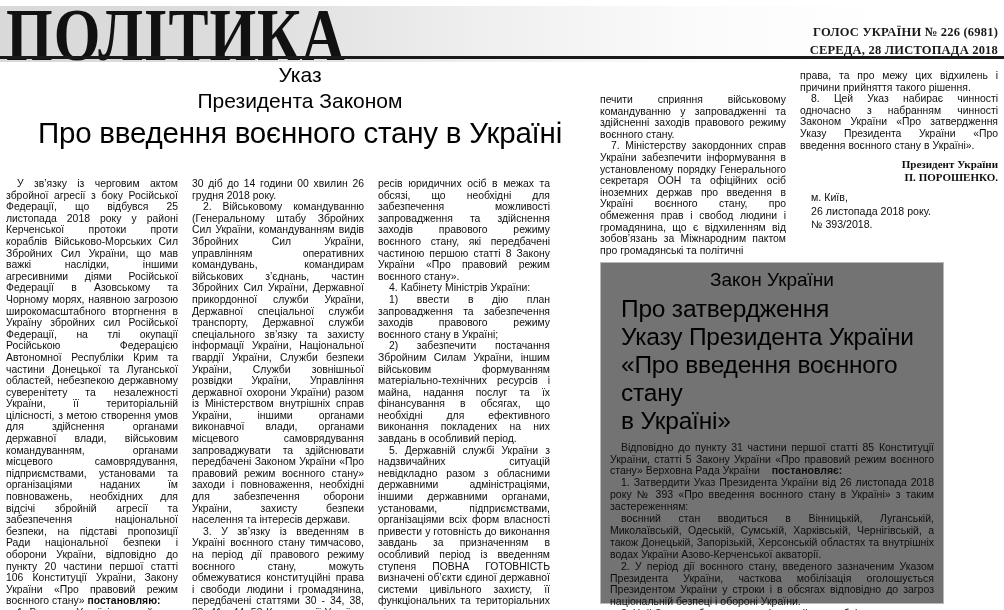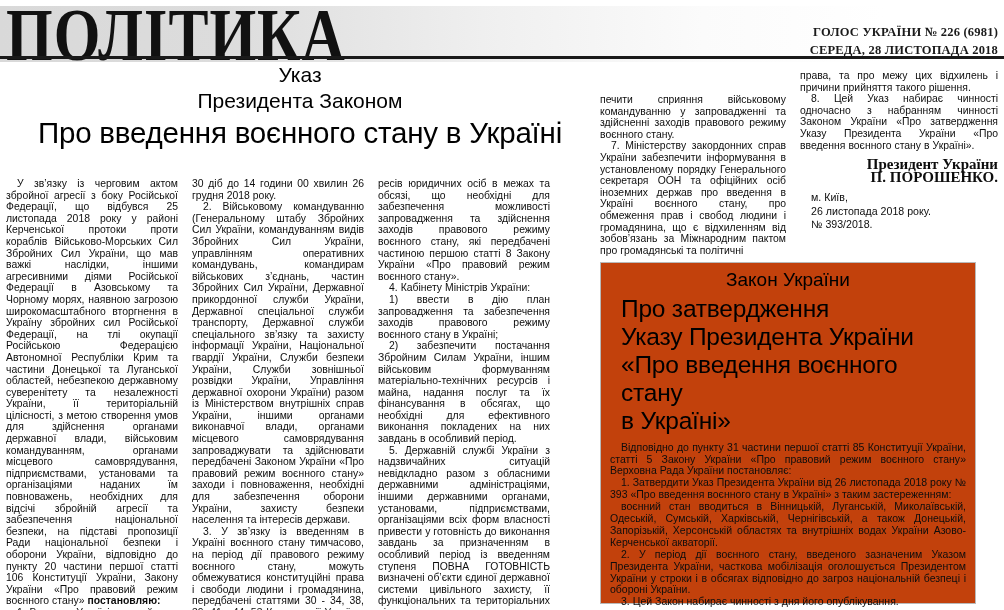--- a/index.html
+++ b/index.html
@@ -75,36 +75,36 @@
   #col1{left:6px;  top:178px; width:172px;}
   #col2{left:192px;top:178px; width:172px;}
   #col3{left:378px;top:178px; width:172px;}
   #col4{left:600px;top:70px;  width:186px;margin-top:24px;}
   #col5{left:800px;top:70px;  width:198px;}
 
   .sig{
     text-align:right;
     font-family:"Liberation Serif", serif;
     font-weight:700;
-    font-size:15px;
+    font-size:11px;
     line-height:13px;
     margin-top:7px;
   }
   .place{
     margin-top:7px;
     text-indent:11px;
     text-align:left;
     line-height:13.5px;
     font-size:10.6px;
   }
 
   
   .lawbox{
-    position:absolute;left:600px;top:262px;width:376px;height:342px;
-    background:#c2410c;
+    position:absolute;left:600px;top:262px;width:344px;height:342px;
+    background:#737373;
     border:1px solid #b9b9b9;
     box-sizing:border-box;
   }
   .law-kicker{
     text-align:center;
     font-size:19px;
     margin-top:6px;
     color:#000;
   }
   .law-title{
@@ -118,21 +118,21 @@
   .law-body{
     padding:0 9px;
     margin-top:7px;
     font-size:10.5px;
     line-height:11.9px;
     text-align:justify;
     color:#0d0d0d;
   }
   .law-body p{margin:0;}
   .law-body p.ind{text-indent:11px;}
-  .law-body b{font-weight:400;}
+  .law-body b{font-weight:700;margin-left:9px;}
   .law-sig{
     text-align:right;
     padding:0 9px;
     margin-top:6px;
     font-family:"Liberation Serif", serif;
     font-weight:700;
     font-size:12px;
   }
   .law-place{
     padding:0 9px;

